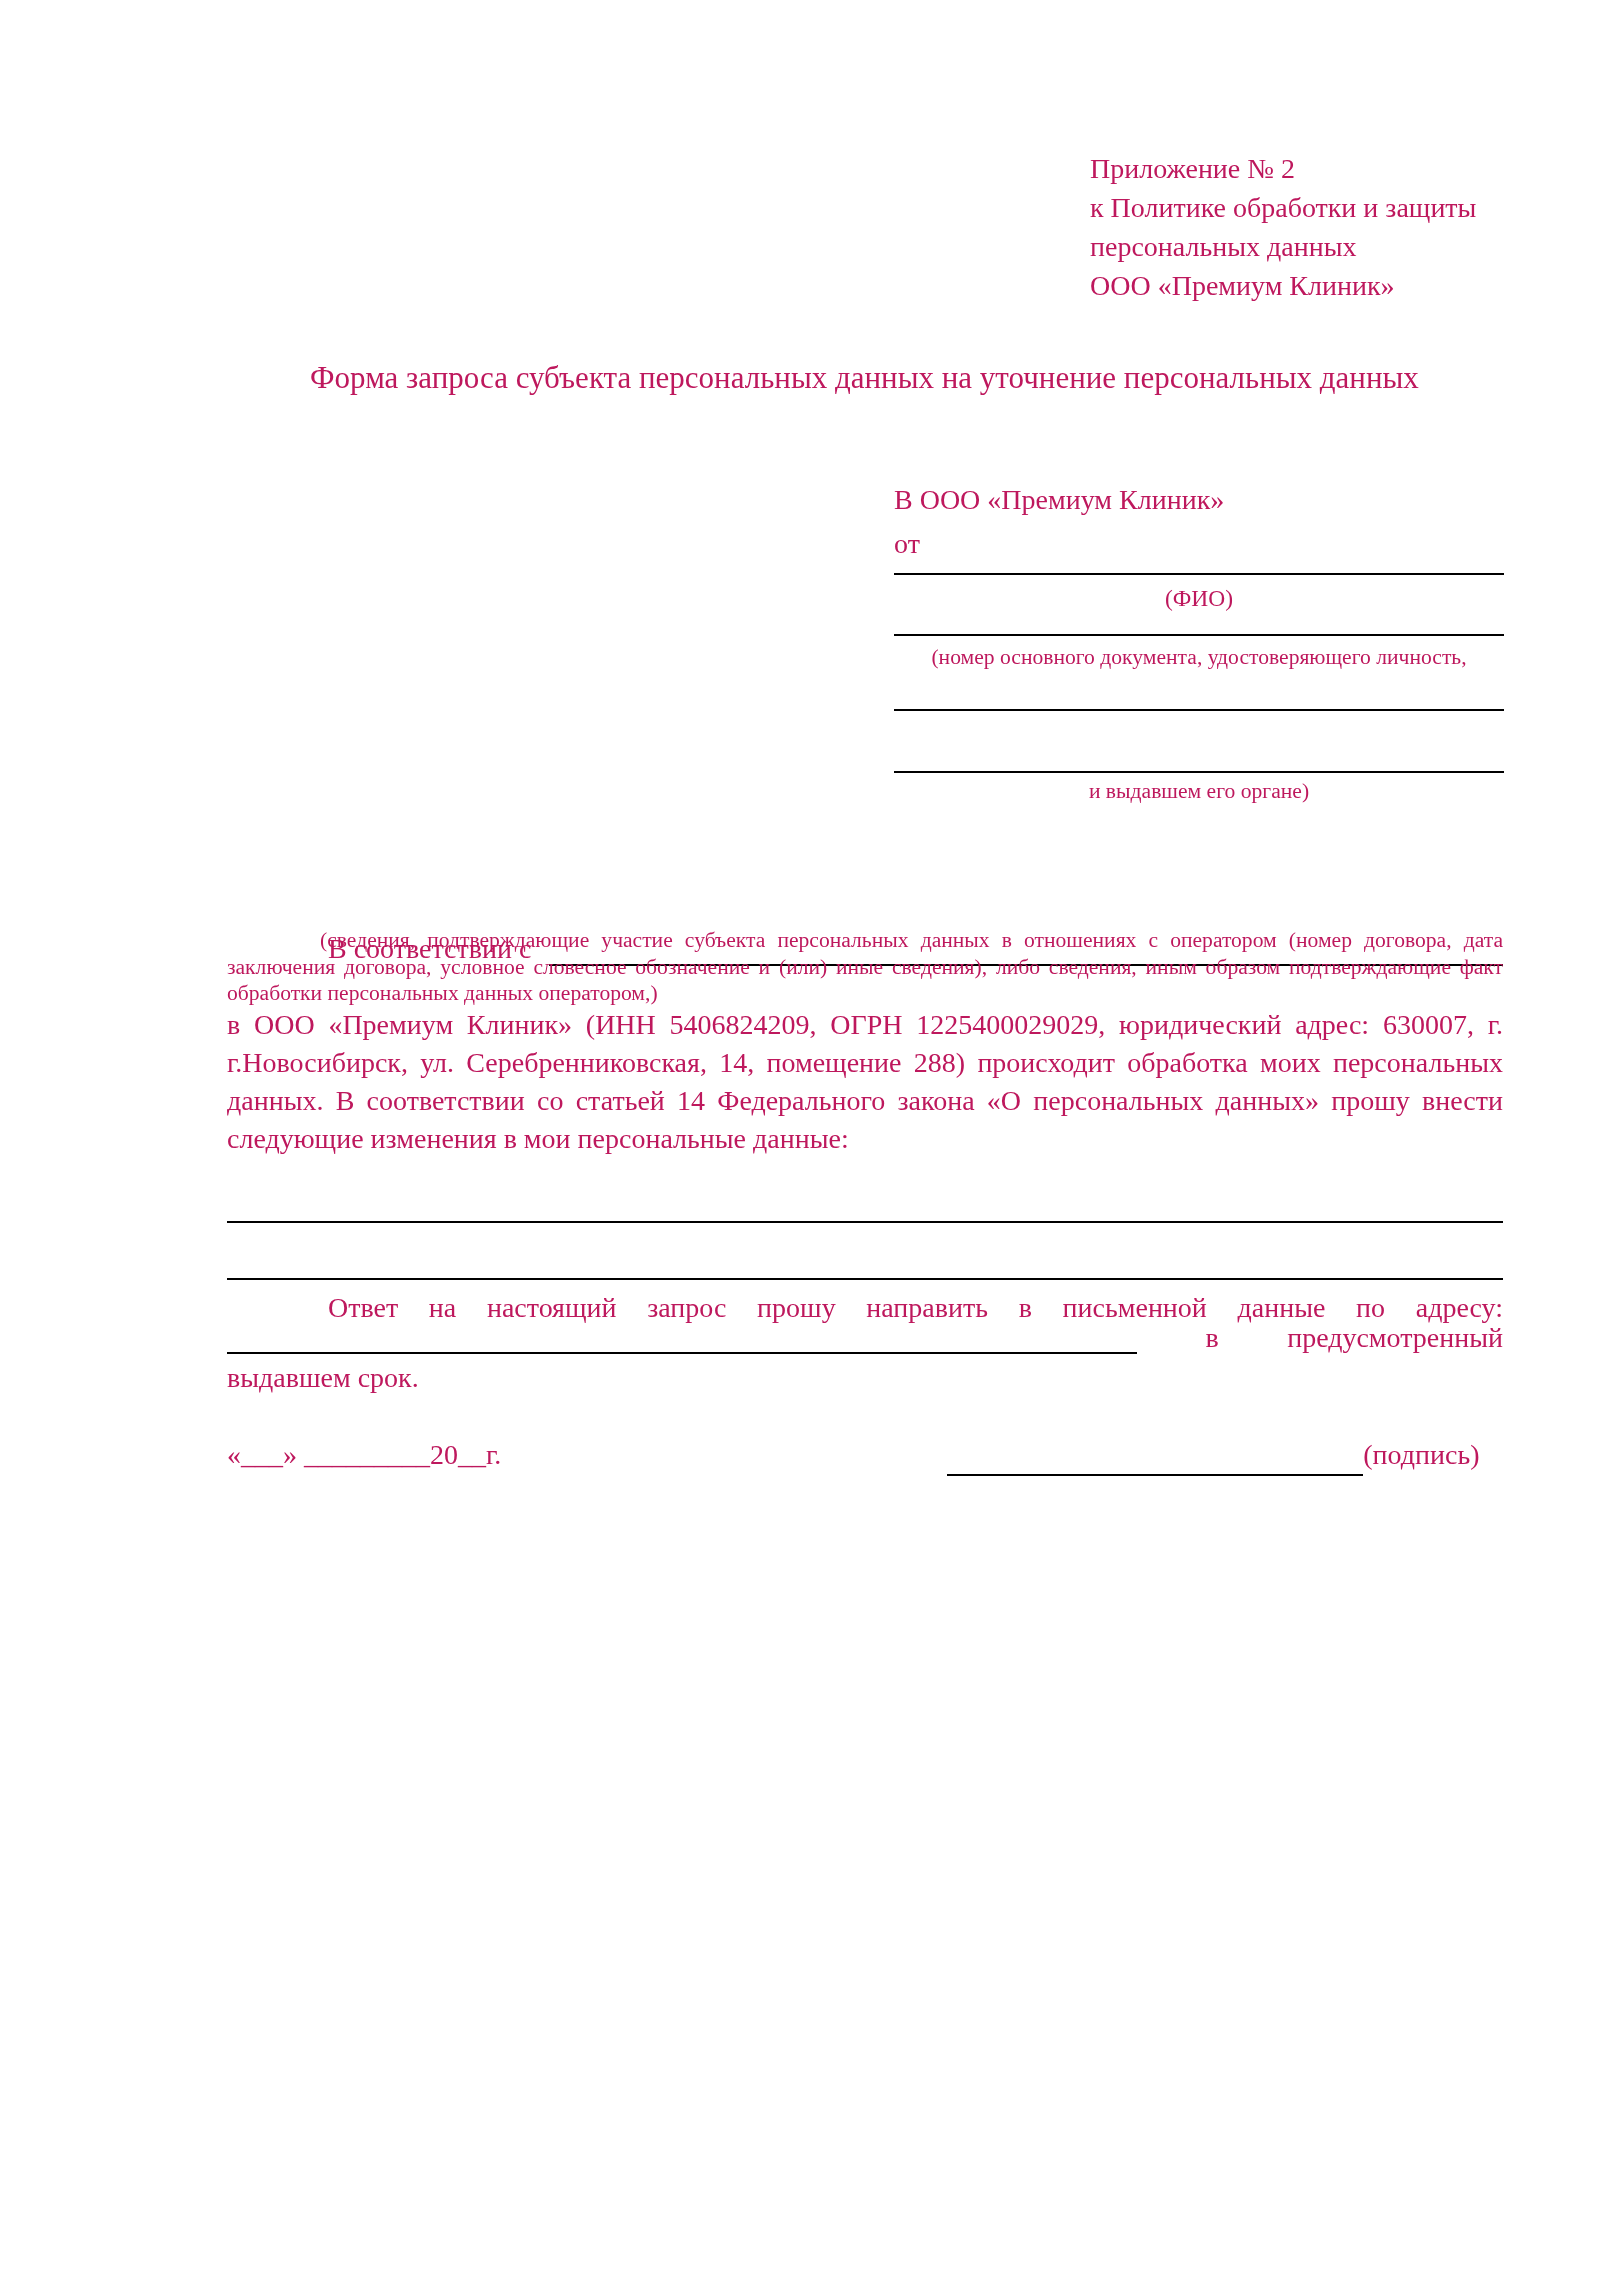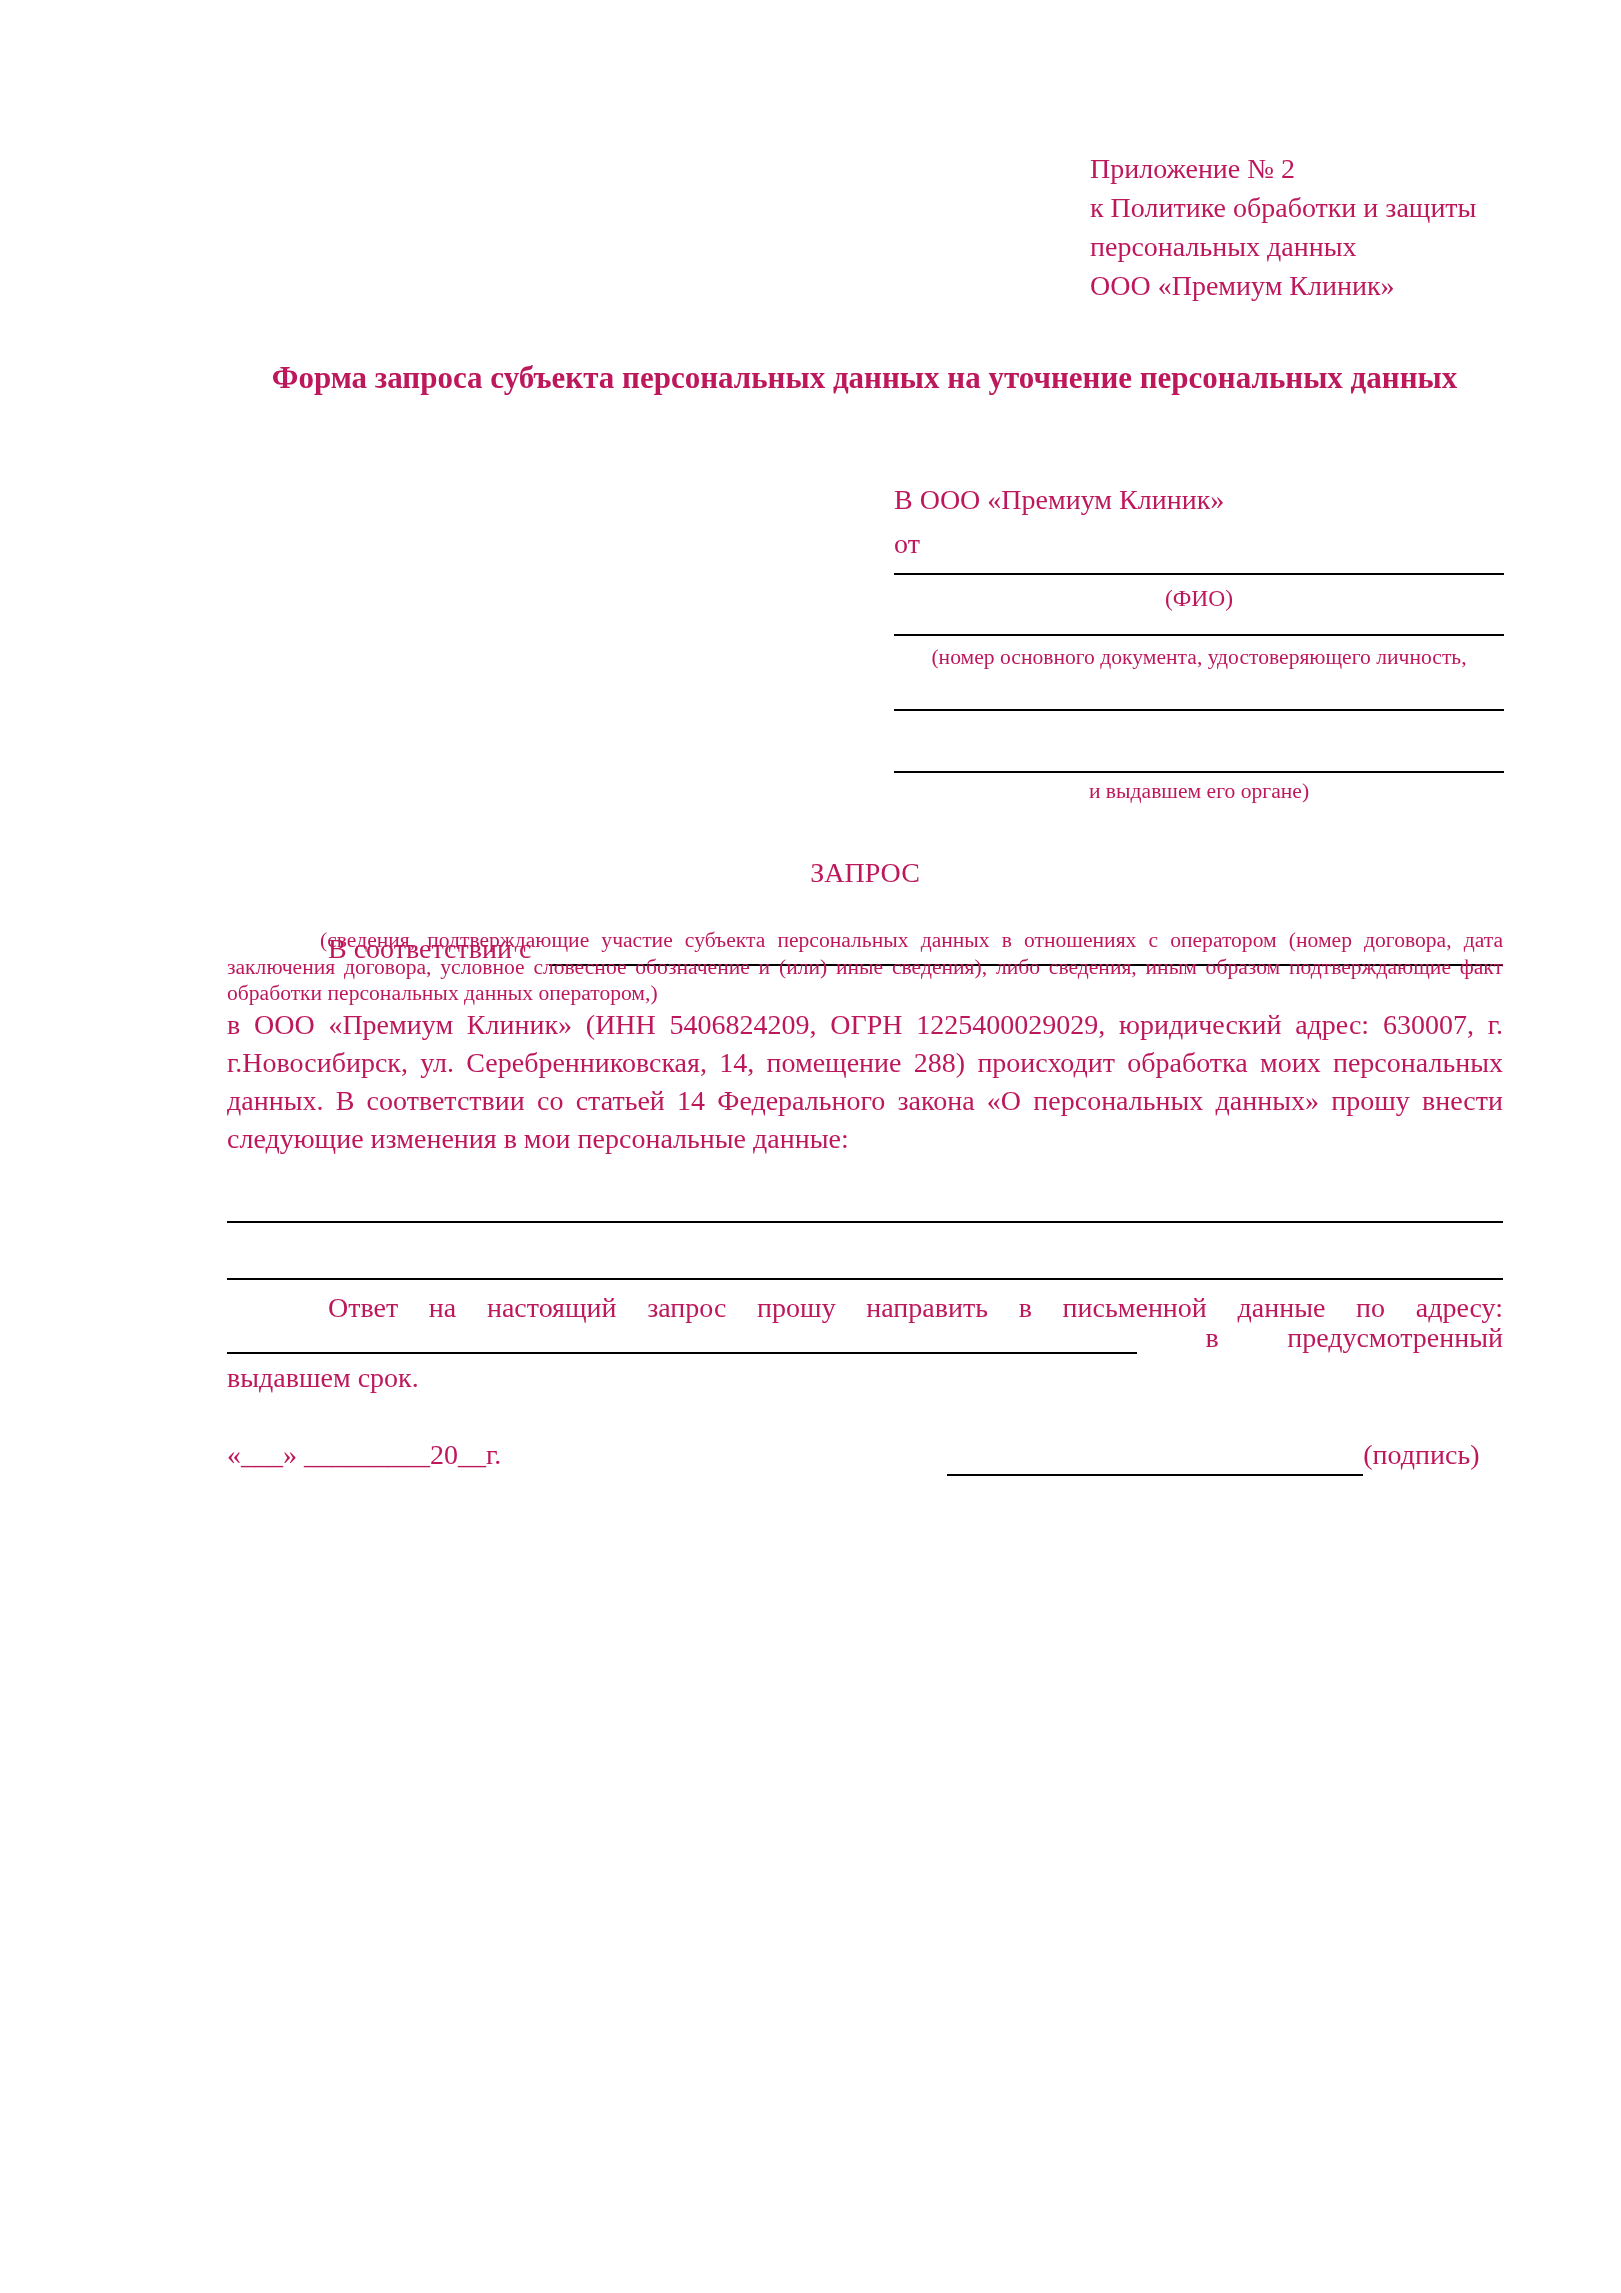--- a/index.html
+++ b/index.html
@@ -30,21 +30,21 @@
   }
   .annex-note div { white-space: nowrap; }
 
   
   .form-title {
     position: absolute;
     left: 257px;
     top: 353px;
     width: 1215px;
     text-align: center;
-    font-weight: bold;
+    font-weight: normal;
     font-size: 31px;
     line-height: 49px;
   }
 
   
   .addressee {
     position: absolute;
     left: 894px;
     top: 484px;
     width: 610px;
@@ -205,21 +205,20 @@
 
     <div class="rule addr-rule-2"></div>
     <div class="addr-caption addr-cap-1">(номер основного документа, удостоверяющего личность,</div>
 
     <div class="rule addr-rule-3"></div>
 
     <div class="rule addr-rule-4"></div>
     <div class="addr-caption addr-cap-3">и выдавшем его органе)</div>
   </div>
 
-  <div class="request-heading">ЗАПРОС</div>
 
   <div class="intro-row">
     <span class="intro-label">В соответствии с</span>
     <span class="intro-fill"></span>
   </div>
 
   <div class="fine-print">(сведения, подтверждающие участие субъекта персональных данных в отношениях с оператором (номер договора, дата заключения договора, условное словесное обозначение и (или) иные сведения), либо сведения, иным образом подтверждающие факт обработки персональных данных оператором,)</div>
 
   <div class="body-par">в ООО «Премиум Клиник» (ИНН 5406824209, ОГРН 1225400029029, юридический адрес: 630007, г. г.Новосибирск, ул. Серебренниковская, 14, помещение 288) происходит обработка моих персональных данных. В соответствии со статьей 14 Федерального закона «О персональных данных» прошу внести следующие изменения в мои персональные данные:</div>
 

